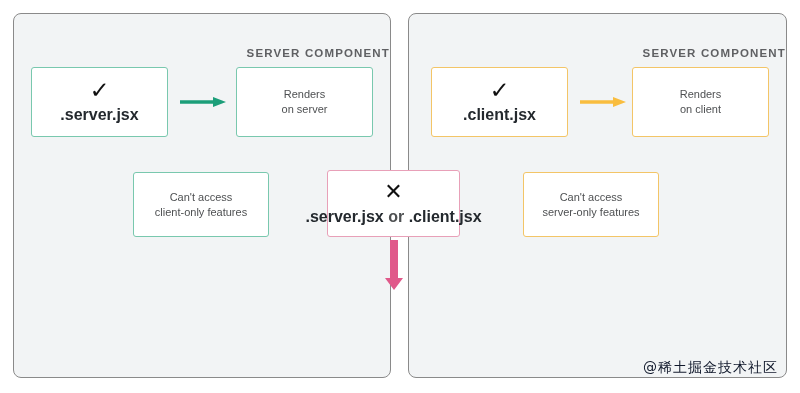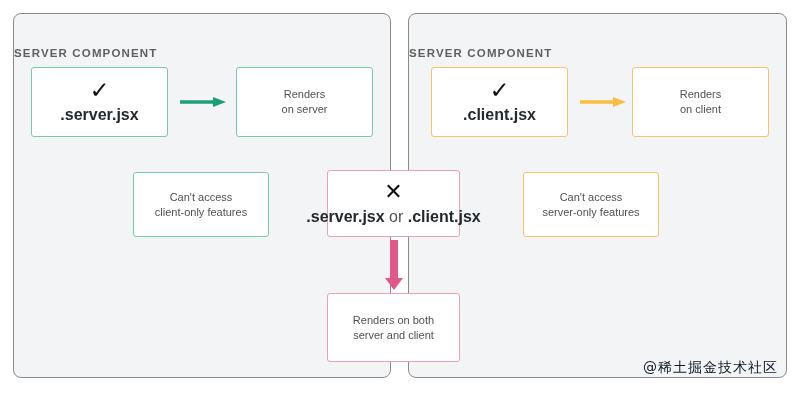--- a/index.html
+++ b/index.html
@@ -26,21 +26,21 @@
     border-radius: 8px;
     box-sizing: border-box;
   }
   #panel-server { left: 13px;  top: 13px; width: 378px; height: 365px; }
   #panel-client { left: 408px; top: 13px; width: 379px; height: 365px; }
 
   .panel-title {
     position: absolute;
     top: 33px;
     width: 100%;
-    text-align: left;
+    text-align: right;
     font-size: 11.5px;
     font-weight: bold;
     letter-spacing: 1.15px;
     color: #5f6063;
     white-space: nowrap;
   }
 
   
   .card {
     position: absolute;
@@ -62,21 +62,21 @@
     font-weight: normal;
   }
   .card .filename {
     font-size: 16px;
     color: #24292e;
     font-weight: bold;
     margin-top: 6px;
     white-space: nowrap;
   }
   .card .filename .plain {
-    font-weight: normal;
+    font-weight: bold;
     color: #4e5052;
   }
 
   .mark {
     font-size: 22px;
     line-height: 20px;
     color: #111111;
     font-weight: bold;
     display: block;
   }
@@ -184,20 +184,16 @@
 
   <div class="card b-pink" id="box-either">
     <span class="mark">✕</span>
     <span class="filename"><span>.server.jsx</span><span class="plain"> or </span><span>.client.jsx</span></span>
   </div>
 
   <svg id="arrow-pink" viewBox="0 0 18 50">
     <path d="M5 0 H13 V38 H18 L9 50 L0 38 H5 Z" fill="#e0598a"></path>
   </svg>
 
-  <div class="card b-pink" id="box-renders-both">
-    <span class="lines">Renders on both
-server and client</span>
-  </div>
 
   <div id="watermark">@稀土掘金技术社区</div>
 
 </div>
 
 </body></html>

